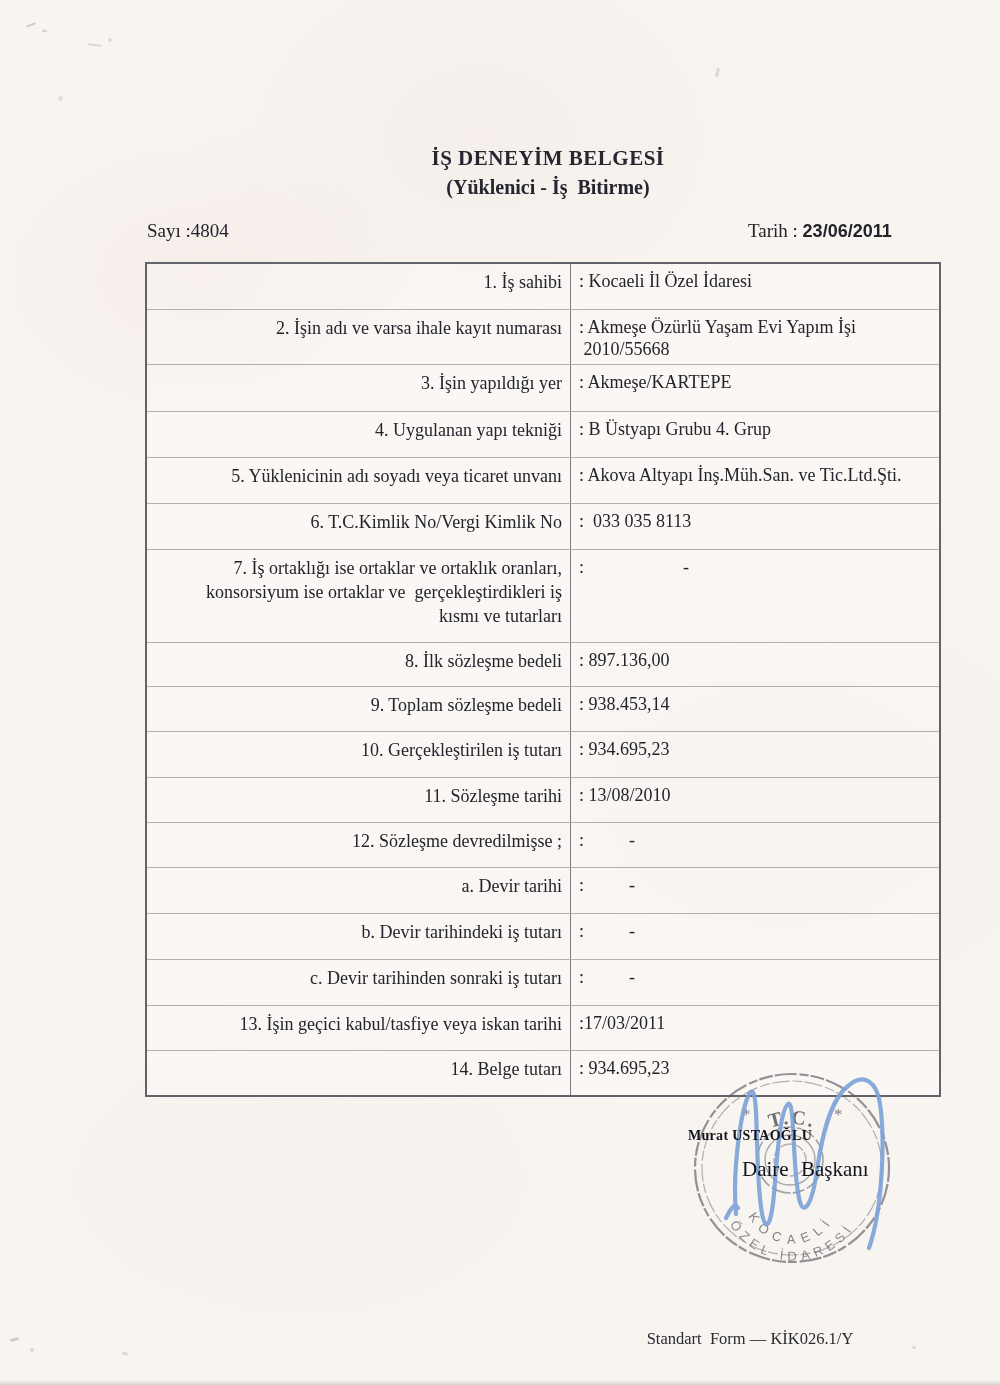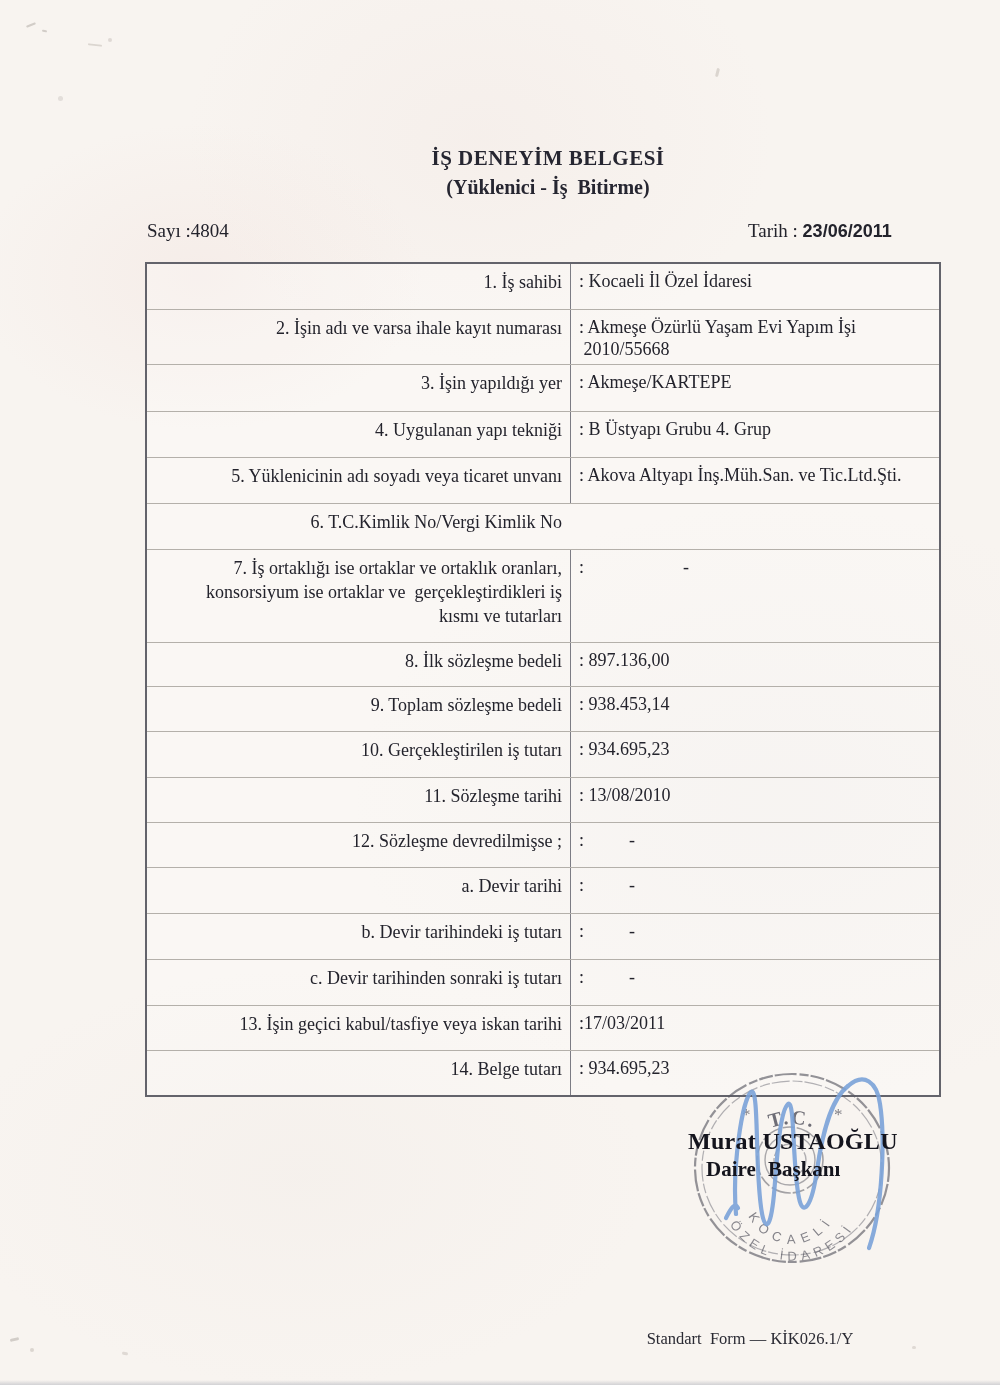--- a/index.html
+++ b/index.html
@@ -46,25 +46,25 @@
   .trow + .trow{border-top:1px solid #b4b0aa;}
   .tcell{box-sizing:border-box;padding:6px 8px 4px 8px;font-size:18px;line-height:24px;white-space:pre-wrap;}
   .tlabel{width:423px;text-align:right;}
   .tvalue{width:369px;border-left:1px solid #7c7c84;line-height:22px;}
   .h45{min-height:45px}.h46{min-height:46px}.h92{min-height:92px}.h43{min-height:43px}.h44{min-height:44px}
   .indent .tlabel{padding-left:37px;}
 
   
   .stamp-wrap{position:absolute;left:676px;top:1056px;width:232px;height:232px;}
   .sig-name{
-    position:absolute;left:688px;top:1128px;font-weight:bold;font-size:24px;color:#14141d;
+    position:absolute;left:688px;top:1128px;font-weight:bold;font-size:14px;color:#14141d;
     white-space:pre;letter-spacing:.3px;
   }
   .sig-role{
-    position:absolute;left:706px;top:1157px;font-weight:bold;font-size:21px;color:#14141d;
+    position:absolute;left:742px;top:1157px;font-weight:normal;font-size:21px;color:#14141d;
     white-space:pre;word-spacing:7px;
   }
 
   
   .footer{
     position:absolute;left:530px;top:1281px;width:440px;text-align:center;
     font-size:16.5px;line-height:23px;color:#2a2a33;white-space:pre-wrap;
   }
 
   
@@ -118,20 +118,21 @@
     <div class="trow h45">
         <div class="tcell tlabel">4. Uygulanan yapı tekniği</div>
         <div class="tcell tvalue">: B Üstyapı Grubu 4. Grup</div>
       </div>
     <div class="trow h45">
         <div class="tcell tlabel">5. Yüklenicinin adı soyadı veya ticaret unvanı</div>
         <div class="tcell tvalue">: Akova Altyapı İnş.Müh.San. ve Tic.Ltd.Şti.</div>
       </div>
     <div class="trow h45">
         <div class="tcell tlabel">6. T.C.Kimlik No/Vergi Kimlik No</div>
+        <div class="tcell tvalue">:  033 035 8113</div>
       </div>
     <div class="trow h92">
         <div class="tcell tlabel">7. İş ortaklığı ise ortaklar ve ortaklık oranları,
 konsorsiyum ise ortaklar ve  gerçekleştirdikleri iş
 kısmı ve tutarları</div>
         <div class="tcell tvalue">:                      -</div>
       </div>
     <div class="trow h43">
         <div class="tcell tlabel">8. İlk sözleşme bedeli</div>
         <div class="tcell tvalue">: 897.136,00</div>

